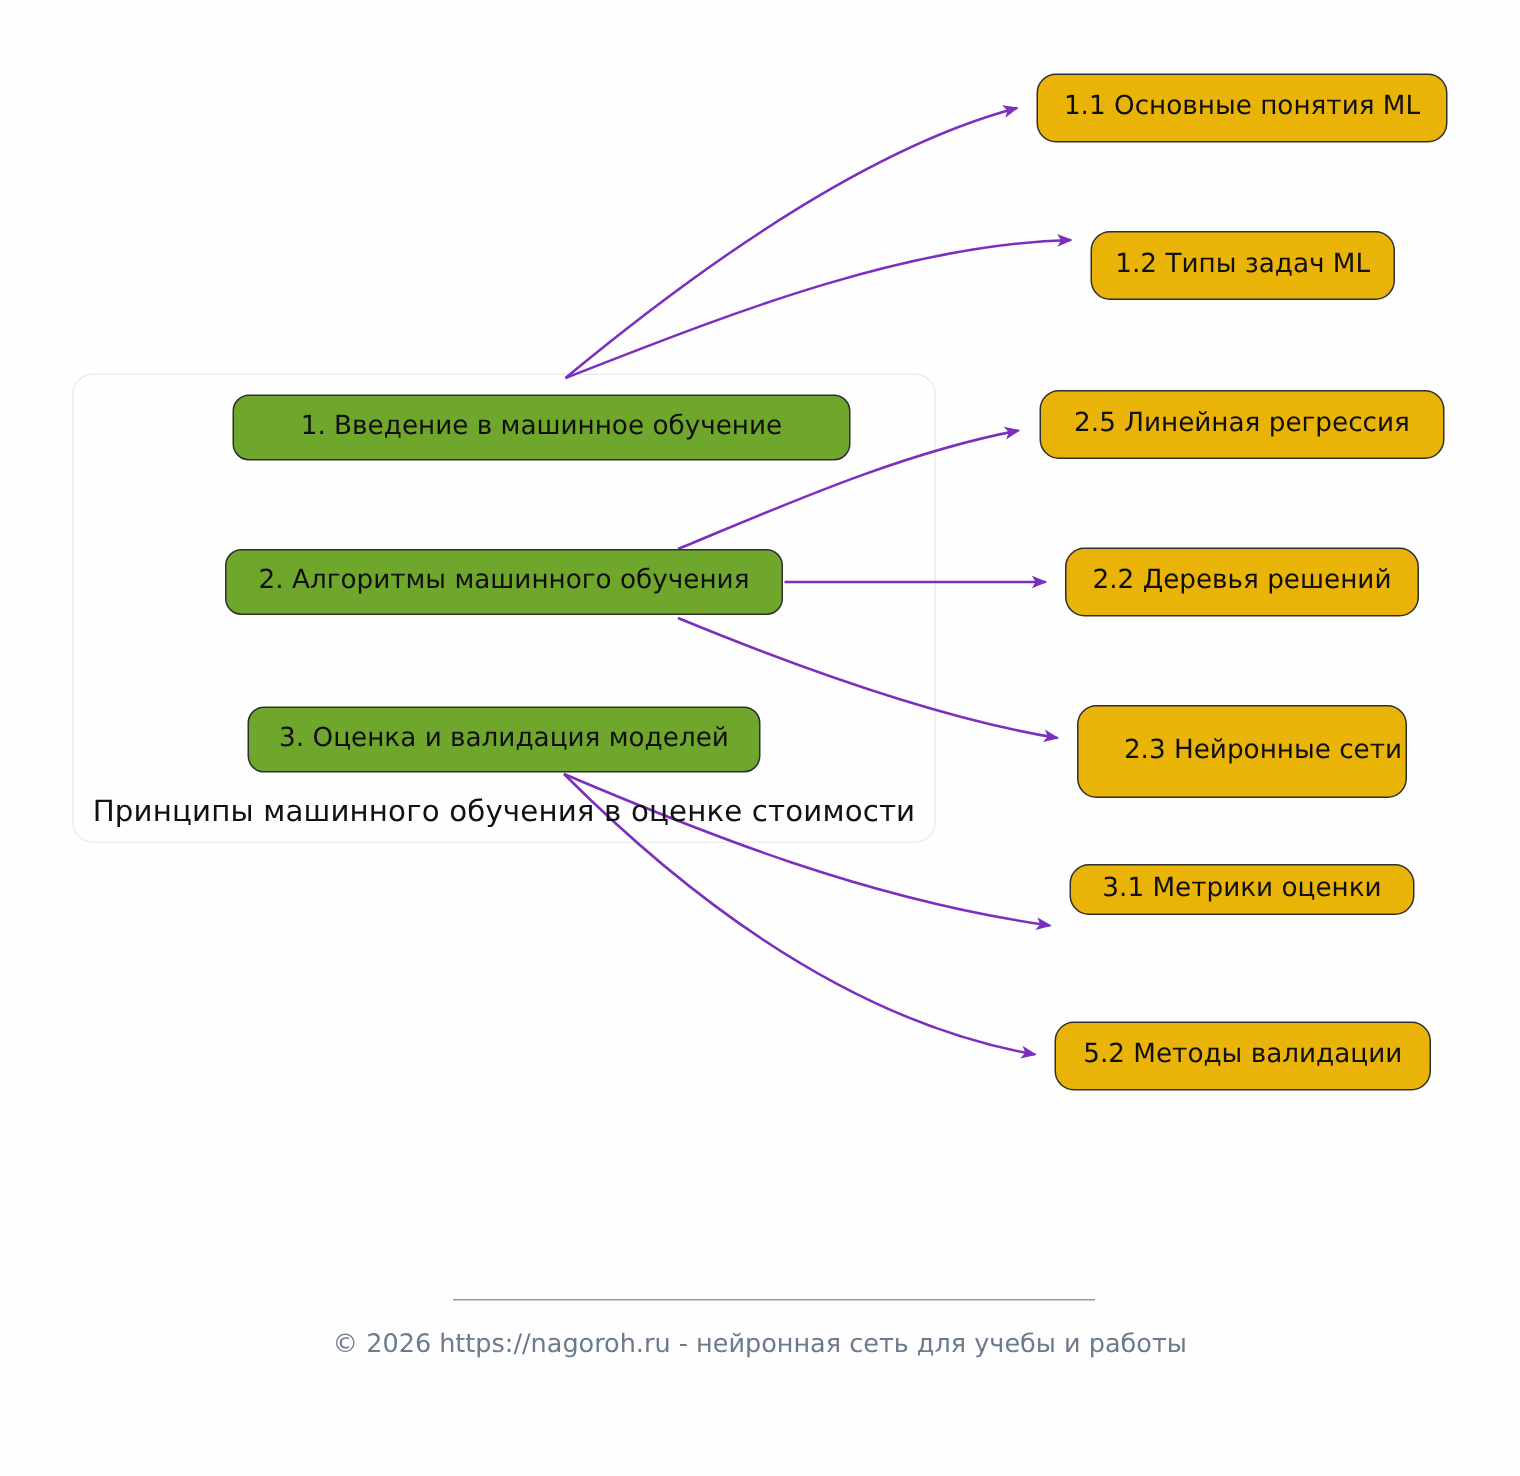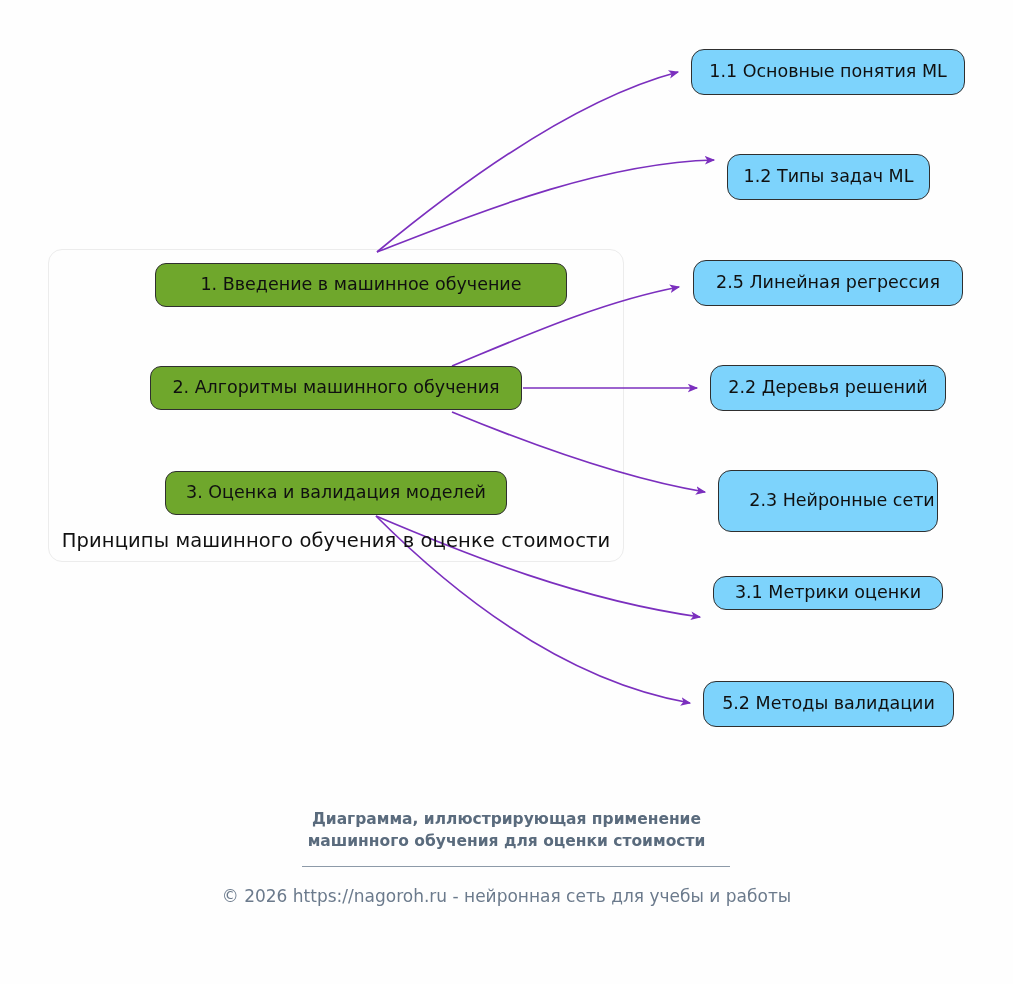--- a/index.html
+++ b/index.html
@@ -62,21 +62,21 @@
     line-height: 1.1;
   }
   .node.root {
     background: #6FA72C;
     border: 1.9px solid #2f2f2f;
     border-radius: 11px;
     color: #101010;
     height: 44px;
   }
   .node.leaf {
-    background: #7dd3fc;
+    background: #eab308;
     border: 1.9px solid #2f2f2f;
     border-radius: 13px;
     color: #101010;
     height: 46px;
   }
 
   
   .footer-title {
     position: absolute;
     left: 0;
@@ -158,20 +158,16 @@
       <div class="node leaf" style="left: 713px; top: 576px; width: 230px; height: 34px;">
         <span>3.1 Метрики оценки</span>
       </div>
       <div class="node leaf" style="left: 703px; top: 681px; width: 251px; height: 46px;">
         <span>5.2 Методы валидации</span>
       </div>
     </div>
 
   <div class="cluster-label">Принципы машинного обучения в оценке стоимости</div>
 
-  <div class="footer-title">
-    <div>Диаграмма, иллюстрирующая применение</div>
-    <div>машинного обучения для оценки стоимости</div>
-  </div>
   <div class="footer-rule"></div>
   <div class="footer-copy">© 2026 https://nagoroh.ru - нейронная сеть для учебы и работы</div>
 
 </div>
 
 </body></html>

